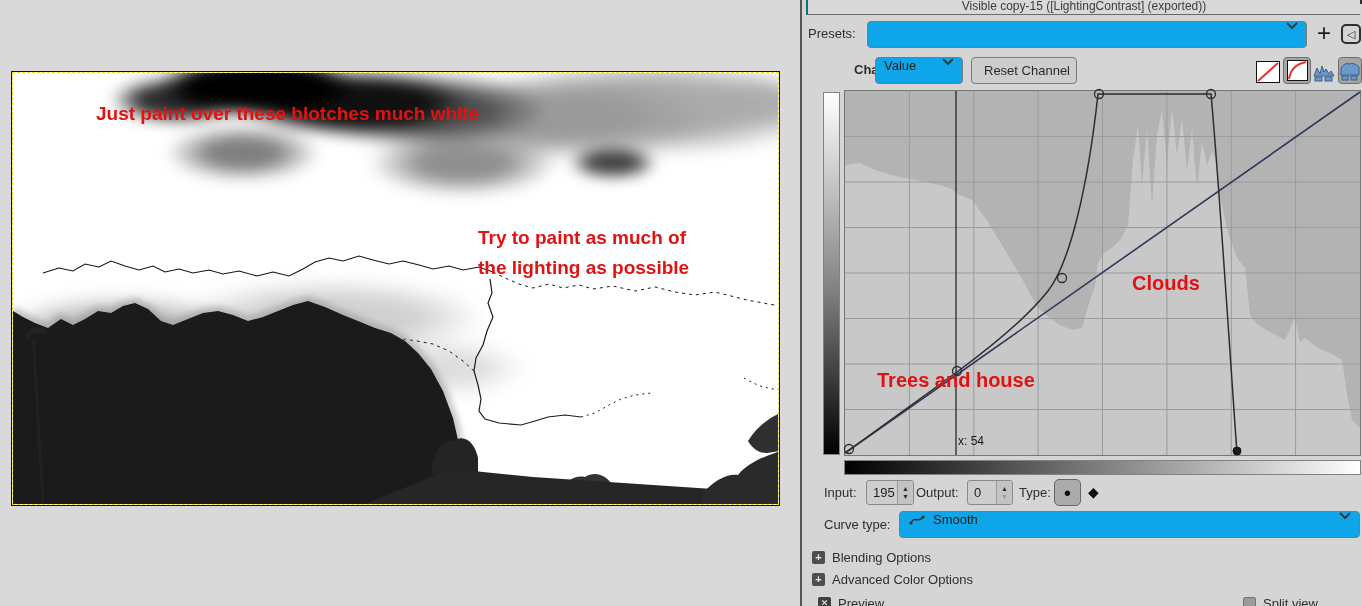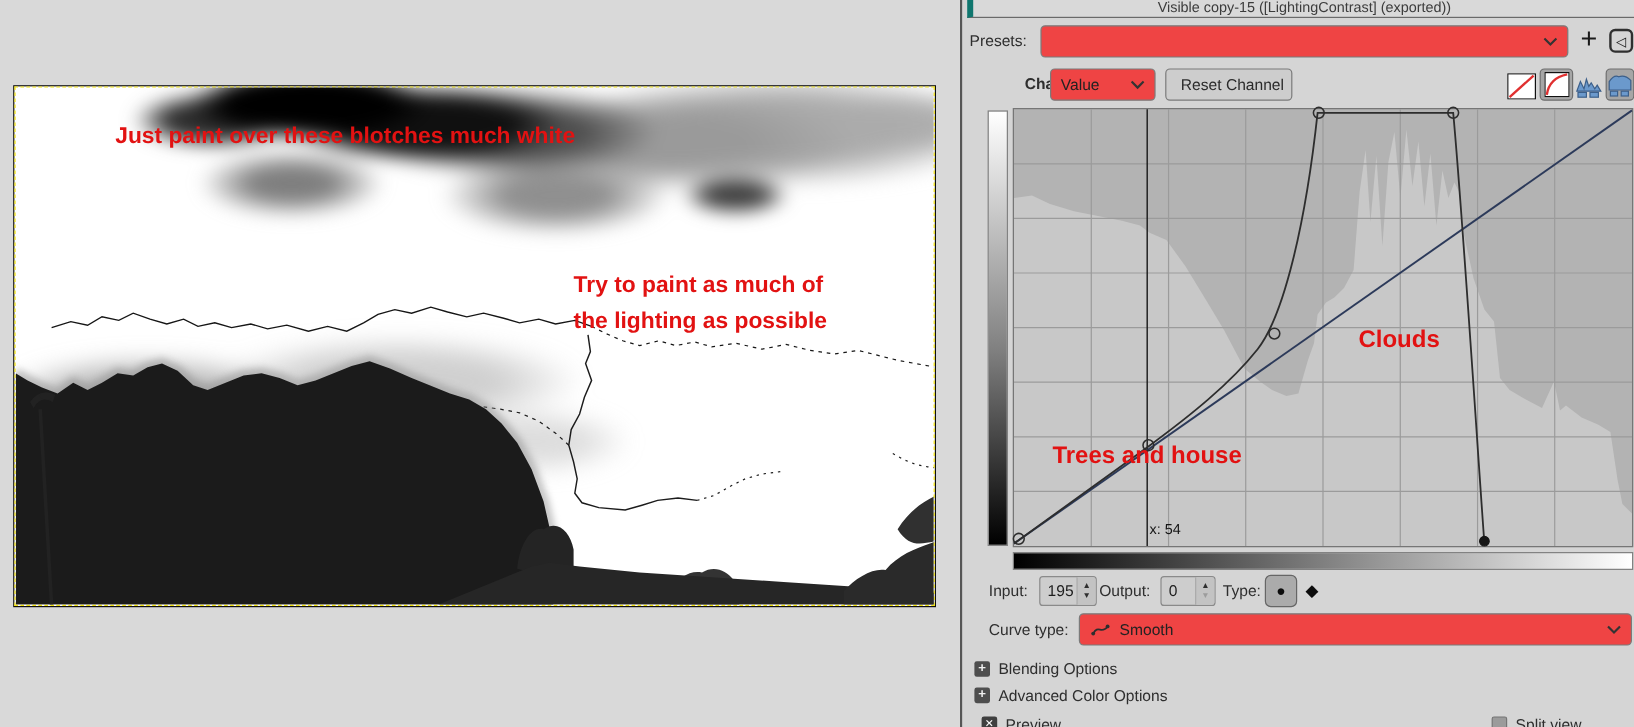--- a/index.html
+++ b/index.html
@@ -32,27 +32,27 @@
   .ann{position:absolute;font-weight:bold;font-size:19px;line-height:30px;white-space:nowrap;}
   .ann-blotches{left:83px;top:26px;}
   .ann-lighting{left:465px;top:150px;}
 
   
   .divider{position:absolute;left:800px;top:0;width:2px;height:606px;background:#565656;}
 
   
   .dialog{position:absolute;left:802px;top:0;width:560px;height:606px;background:#d5d5d5;font-size:13px;color:#2e2e2e;}
   .corner-frag{position:absolute;left:520px;top:0;width:40px;height:4px;background:#2f2f2f;}
-  .title-box{position:absolute;left:4px;top:0;width:552px;height:14px;border-left:5px solid #0f766e;
+  .title-box{position:absolute;left:4px;top:0;width:552px;height:14px;border-left:2px solid #0f766e;
     border-bottom:1px solid #6a6a6a;font-size:12px;color:#3c3c3c;text-align:center;line-height:13px;
     overflow:hidden;background:#d9d9d9;}
   .lbl{position:absolute;line-height:16px;}
   .bold{font-weight:bold;}
-  .dropdown{position:absolute;background:#ef4444;border:1px solid #7b7b7b;border-radius:4px;
-    display:flex;align-items:center;box-sizing:border-box;}
+  .dropdown{position:absolute;background:#0ea5e9;border:1px solid #7b7b7b;border-radius:4px;
+    display:flex;align-items:flex-start;box-sizing:border-box;}
   .dd-val{flex:1;padding-left:8px;color:#222;overflow:hidden;white-space:nowrap;}
   .chev{margin-right:8px;flex:0 0 auto;}
   .btn{position:absolute;background:#cdcdcd;border:1px solid #7b7b7b;border-radius:4px;
     font-size:13px;color:#2b2b2b;display:flex;align-items:center;justify-content:center;box-sizing:border-box;
     font-family:inherit;}
   .plus-btn{position:absolute;font-size:24px;font-weight:500;color:#1a1a1a;line-height:26px;text-align:center;cursor:default;}
   .imp-btn{position:absolute;width:20px;height:20px;border:2px solid #2f2f2f;border-radius:5px;
     display:flex;align-items:center;justify-content:center;font-size:11px;color:#1a1a1a;box-sizing:border-box;}
   .iconbtn{position:absolute;display:flex;align-items:center;justify-content:center;}
   .iconbtn.pressed{background:#a6a6a6;border:1px solid #6e6e6e;border-radius:4px;box-sizing:border-box;}

